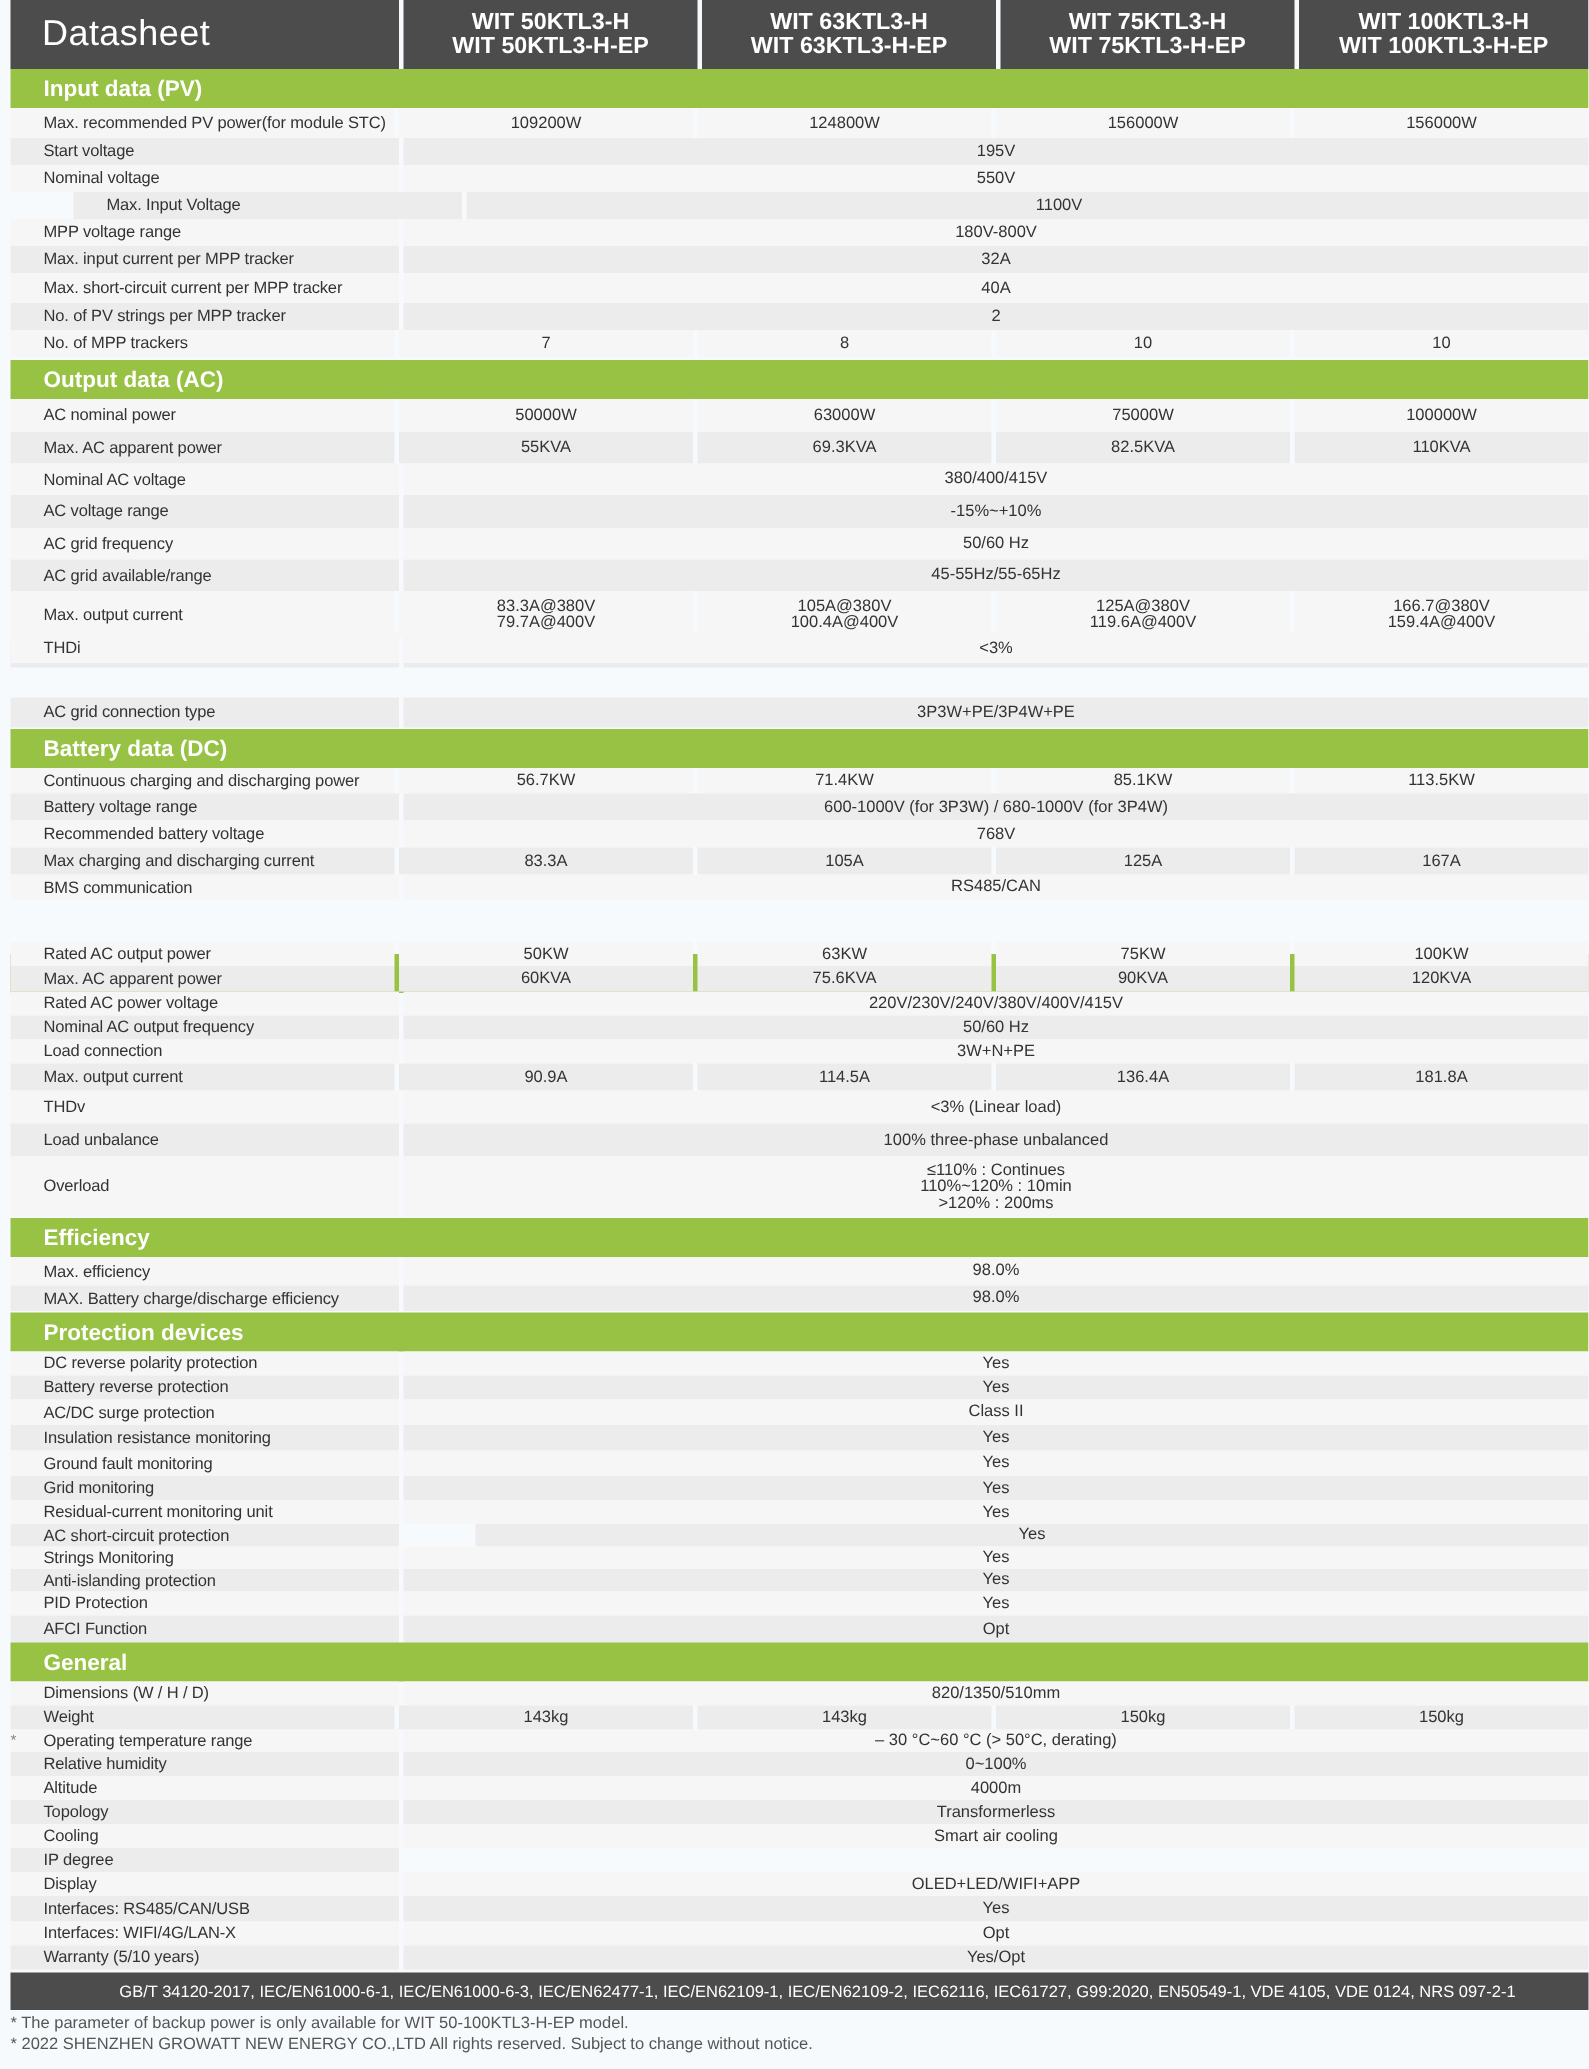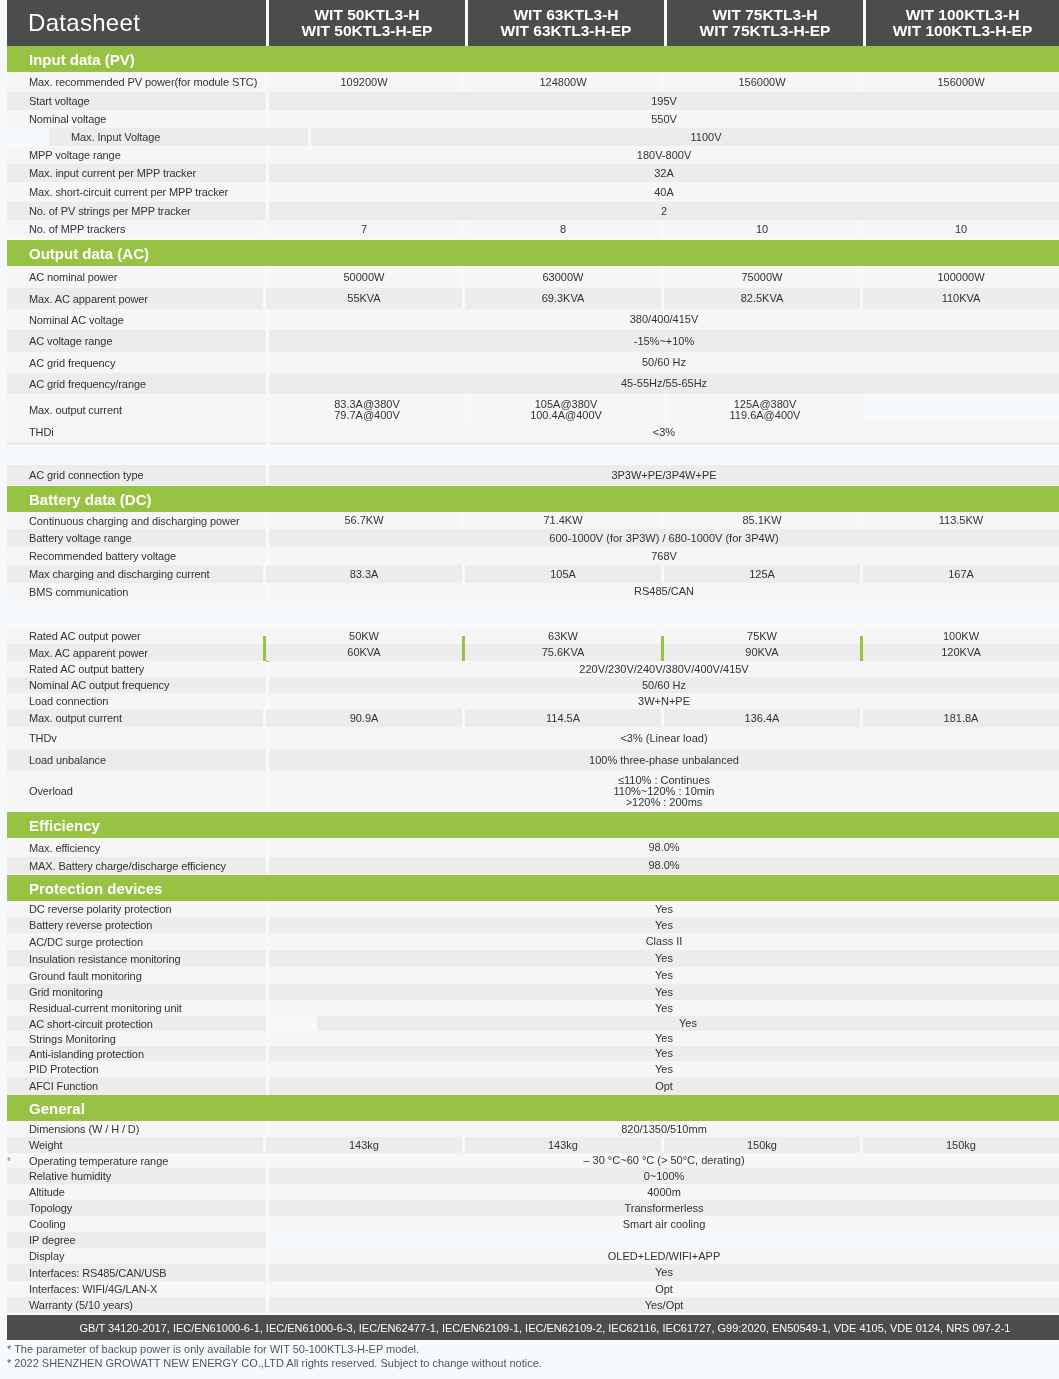--- a/index.html
+++ b/index.html
@@ -172,21 +172,21 @@
       <div class="row odd" style="top:352px;height:21px;">
         <div class="lbl">
           <span>AC grid frequency</span>
         </div>
         <div class="cells">
           <div class="cell cspan">50/60 Hz</div>
         </div>
       </div>
       <div class="row even" style="top:373px;height:21px;">
         <div class="lbl">
-          <span>AC grid frequency/range</span>
+          <span>AC grid available/range</span>
         </div>
         <div class="cells">
           <div class="cell cspan">45-55Hz/55-65Hz</div>
         </div>
       </div>
       <div class="row odd" style="top:394px;height:31px;">
         <div class="lbl">
           <span>Max. output current</span>
         </div>
         <div class="cells">
@@ -195,20 +195,24 @@
             <span>79.7A@400V</span>
           </div>
           <div class="cell c4 ml" style="line-height: 11px;">
             <span>105A@380V</span>
             <span>100.4A@400V</span>
           </div>
           <div class="cell c4 ml" style="line-height: 11px;">
             <span>125A@380V</span>
             <span>119.6A@400V</span>
           </div>
+          <div class="cell c4 ml" style="line-height: 11px;">
+            <span>166.7@380V</span>
+            <span>159.4A@400V</span>
+          </div>
         </div>
       </div>
       <div class="row even" style="top:425px;height:20px;">
         <div class="lbl">
           <span>Adjustable power factor</span>
         </div>
         <div class="cells">
           <div class="cell cspan">-1…+1</div>
         </div>
       </div>
@@ -293,21 +297,21 @@
         </div>
         <div class="cells">
           <div class="cell c4">60KVA</div>
           <div class="cell c4">75.6KVA</div>
           <div class="cell c4">90KVA</div>
           <div class="cell c4">120KVA</div>
         </div>
       </div>
       <div class="row odd" style="top:661px;height:16px;">
         <div class="lbl">
-          <span>Rated AC output battery</span>
+          <span>Rated AC power voltage</span>
         </div>
         <div class="cells">
           <div class="cell cspan">220V/230V/240V/380V/400V/415V</div>
         </div>
       </div>
       <div class="row even" style="top:677px;height:16px;">
         <div class="lbl">
           <span>Nominal AC output frequency</span>
         </div>
         <div class="cells">

